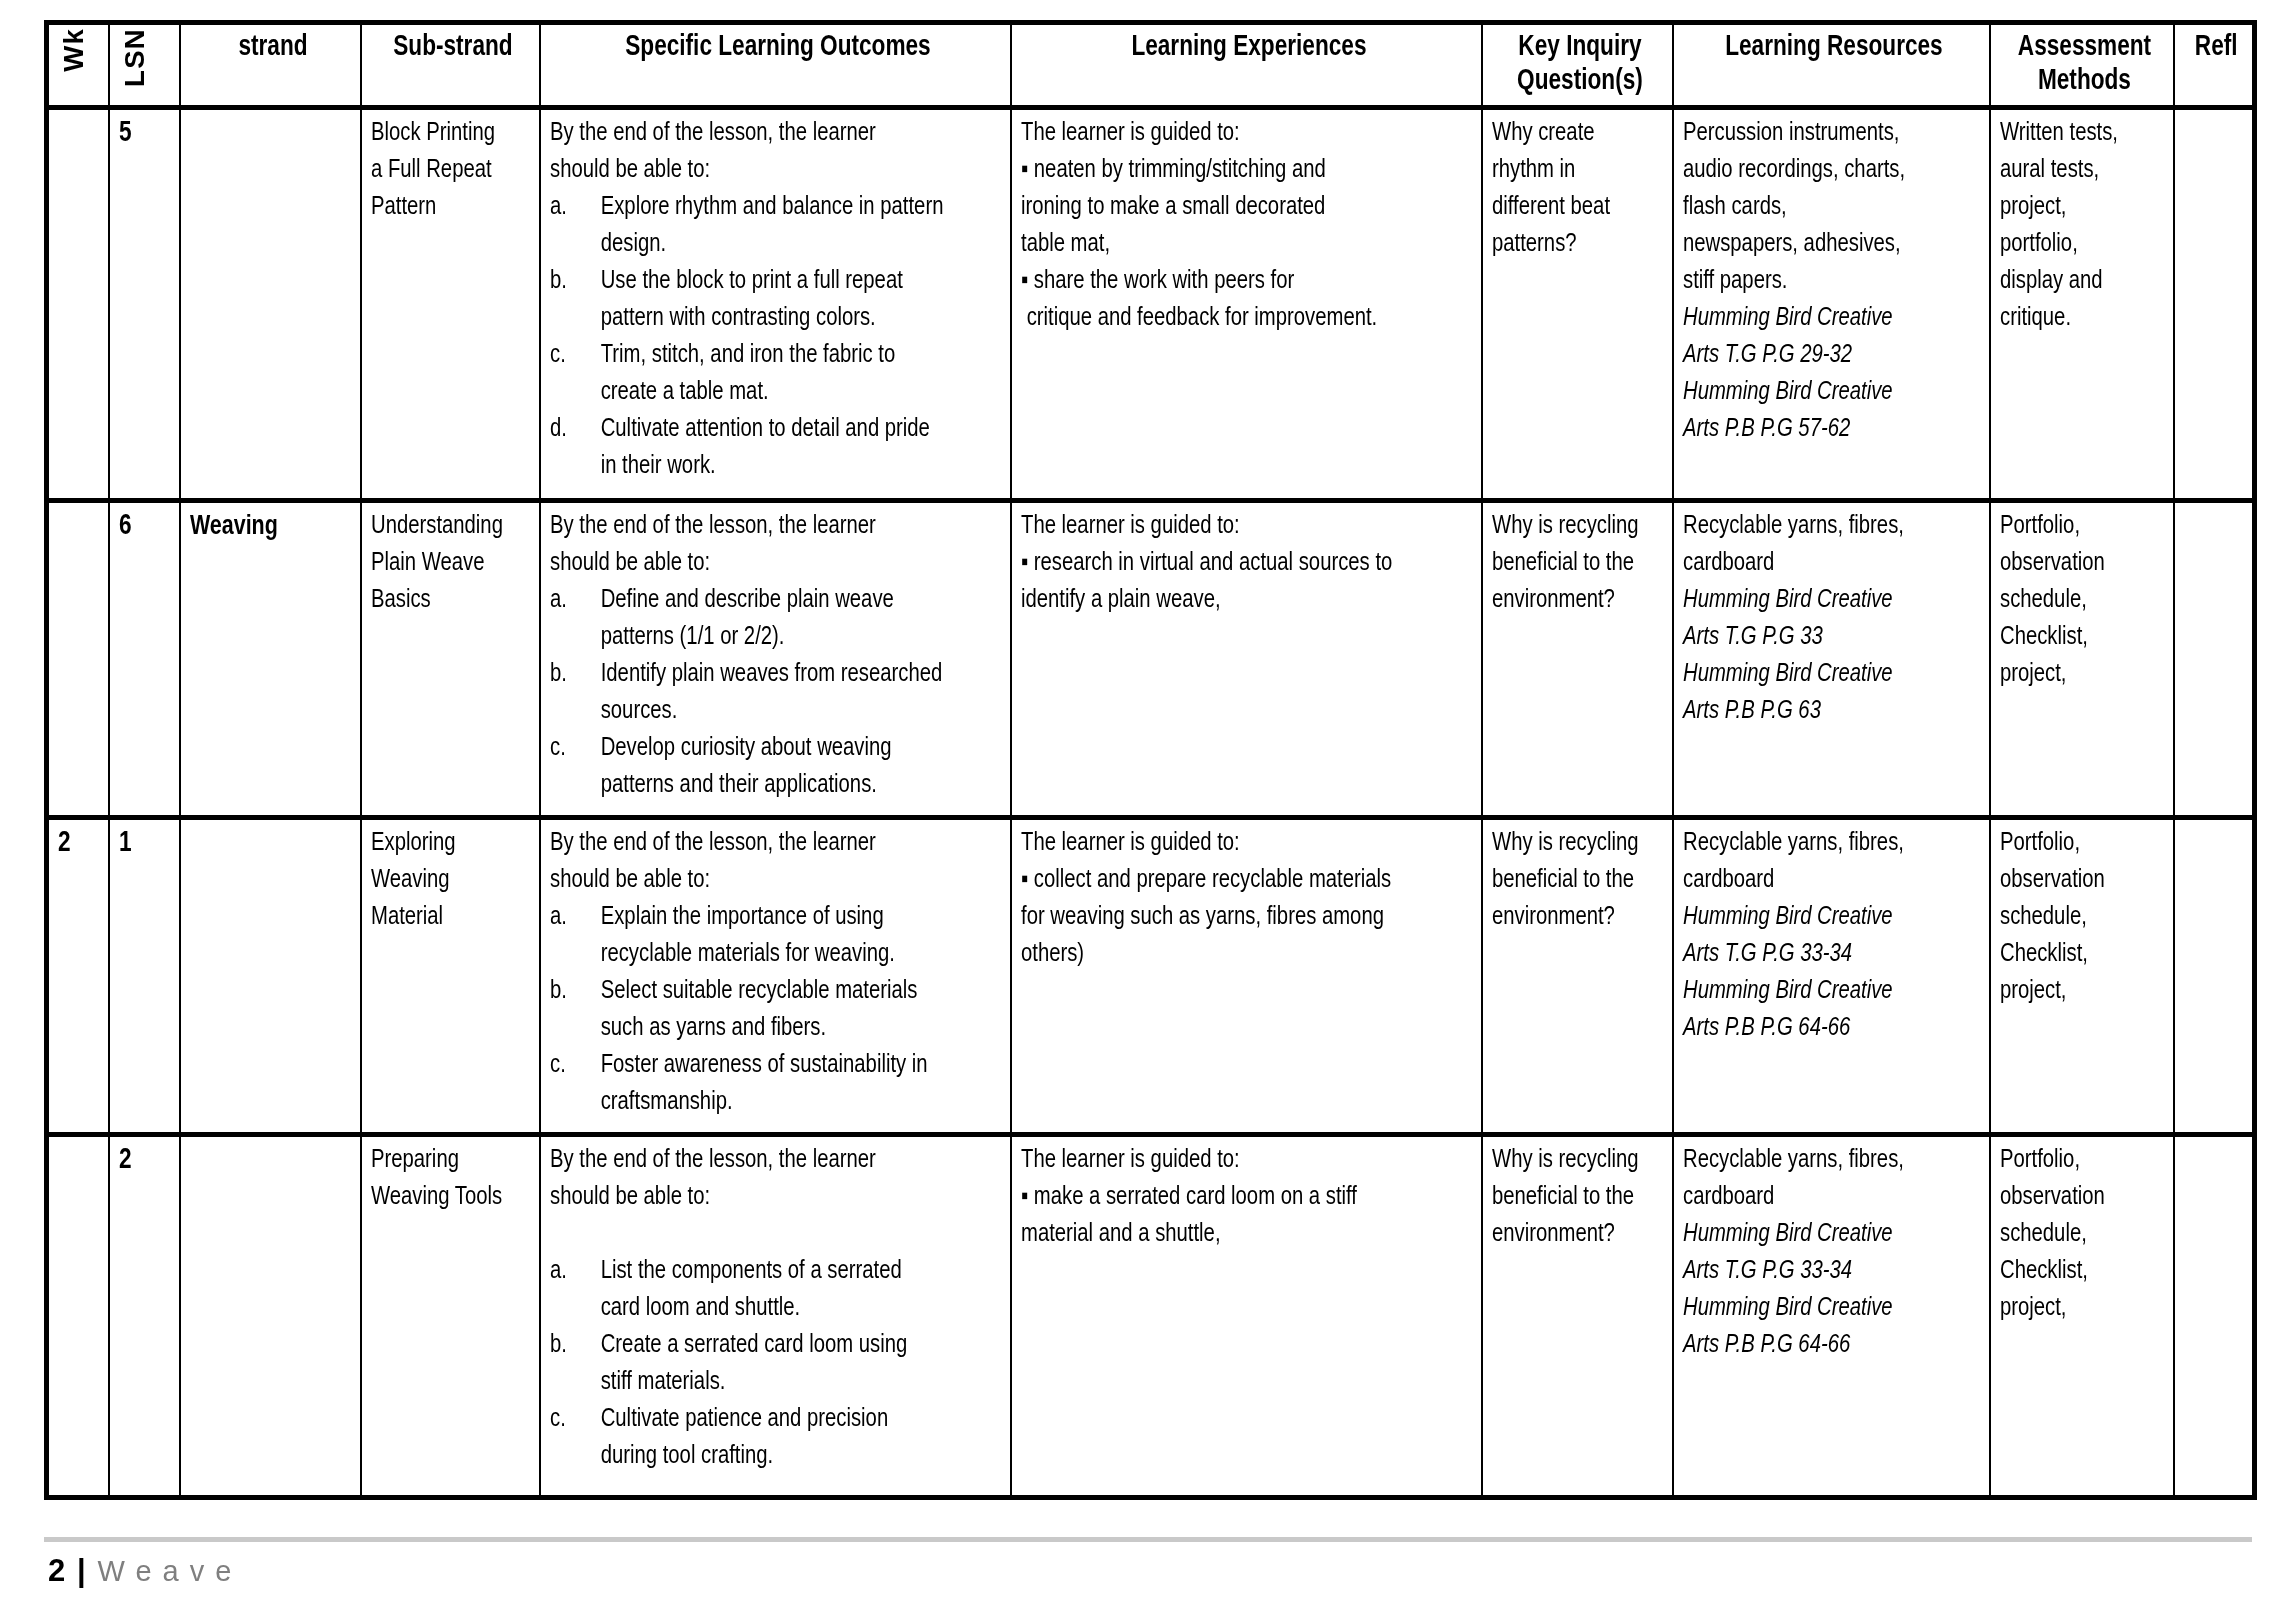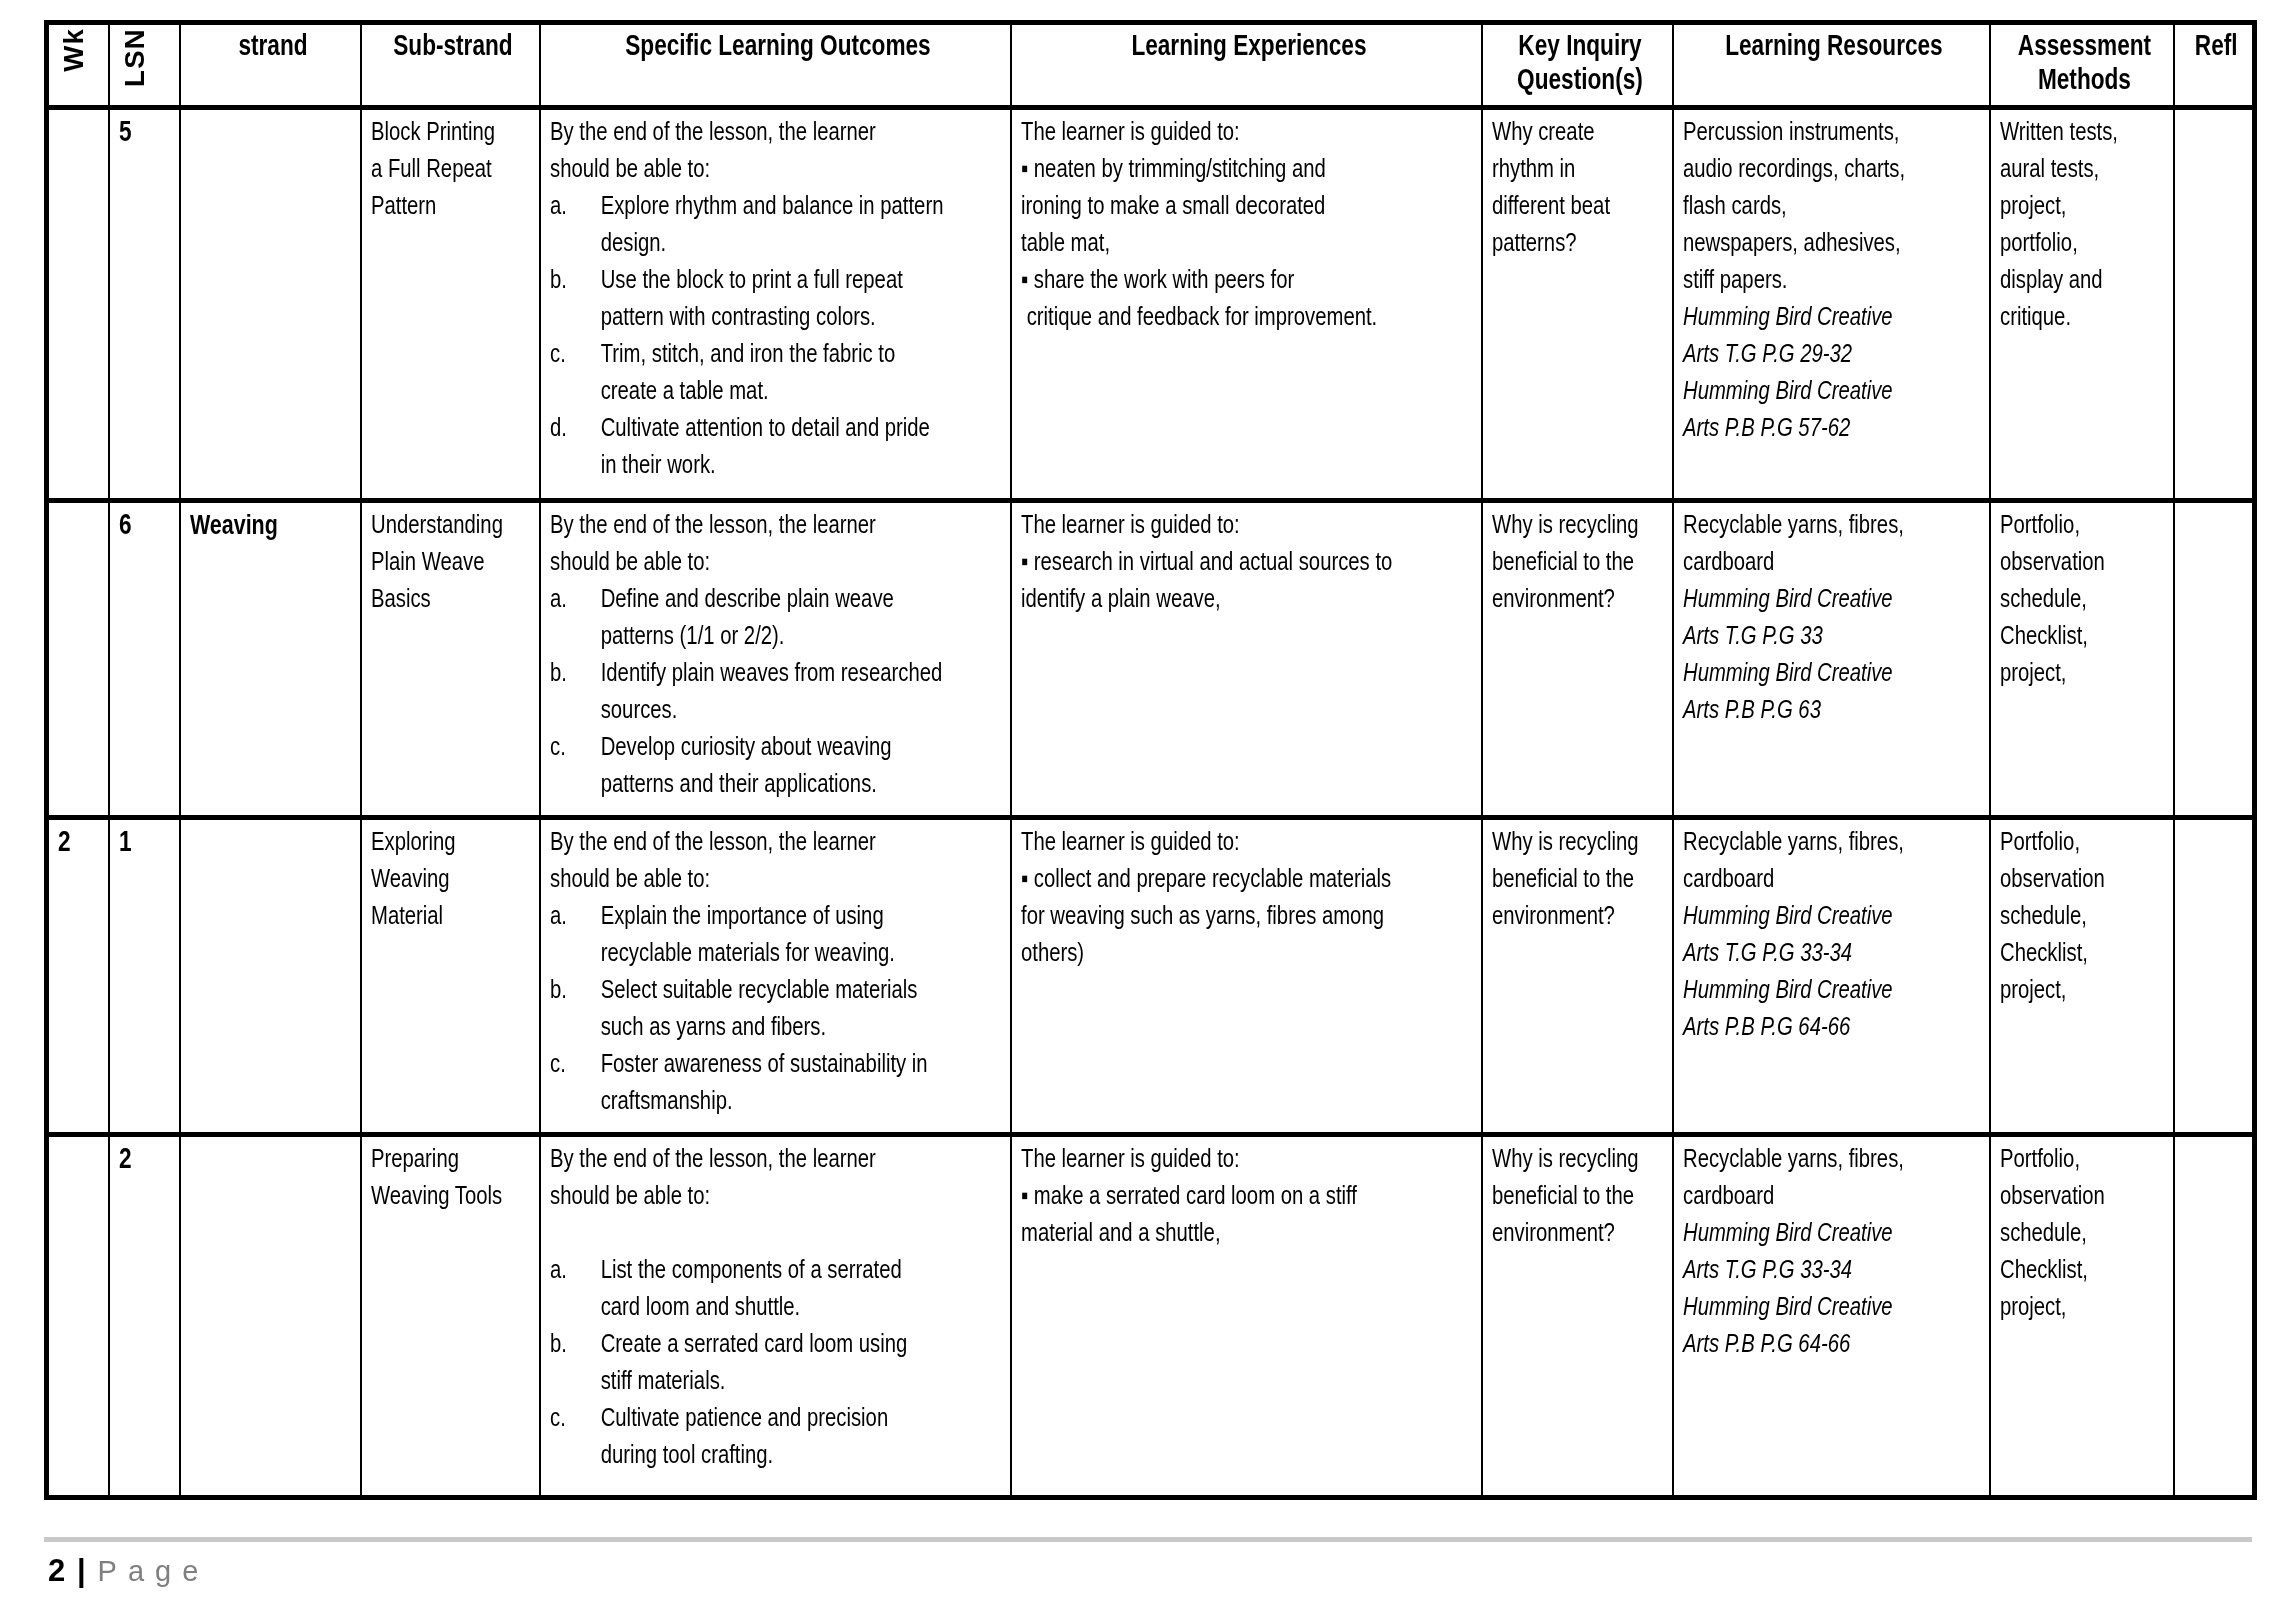--- a/index.html
+++ b/index.html
@@ -426,17 +426,17 @@
           </td>
       </tr>
 
     </tbody>
   </table>
 
   <div class="footer-rule"></div>
   <div class="footer-text">
     <span class="pnum">2</span>
     <span class="pdiv">|</span>
-    <span class="plabel">Page</span>
+    <span class="plabel">Weave</span>
   </div>
 
 </div>
 
 
 </body></html>

